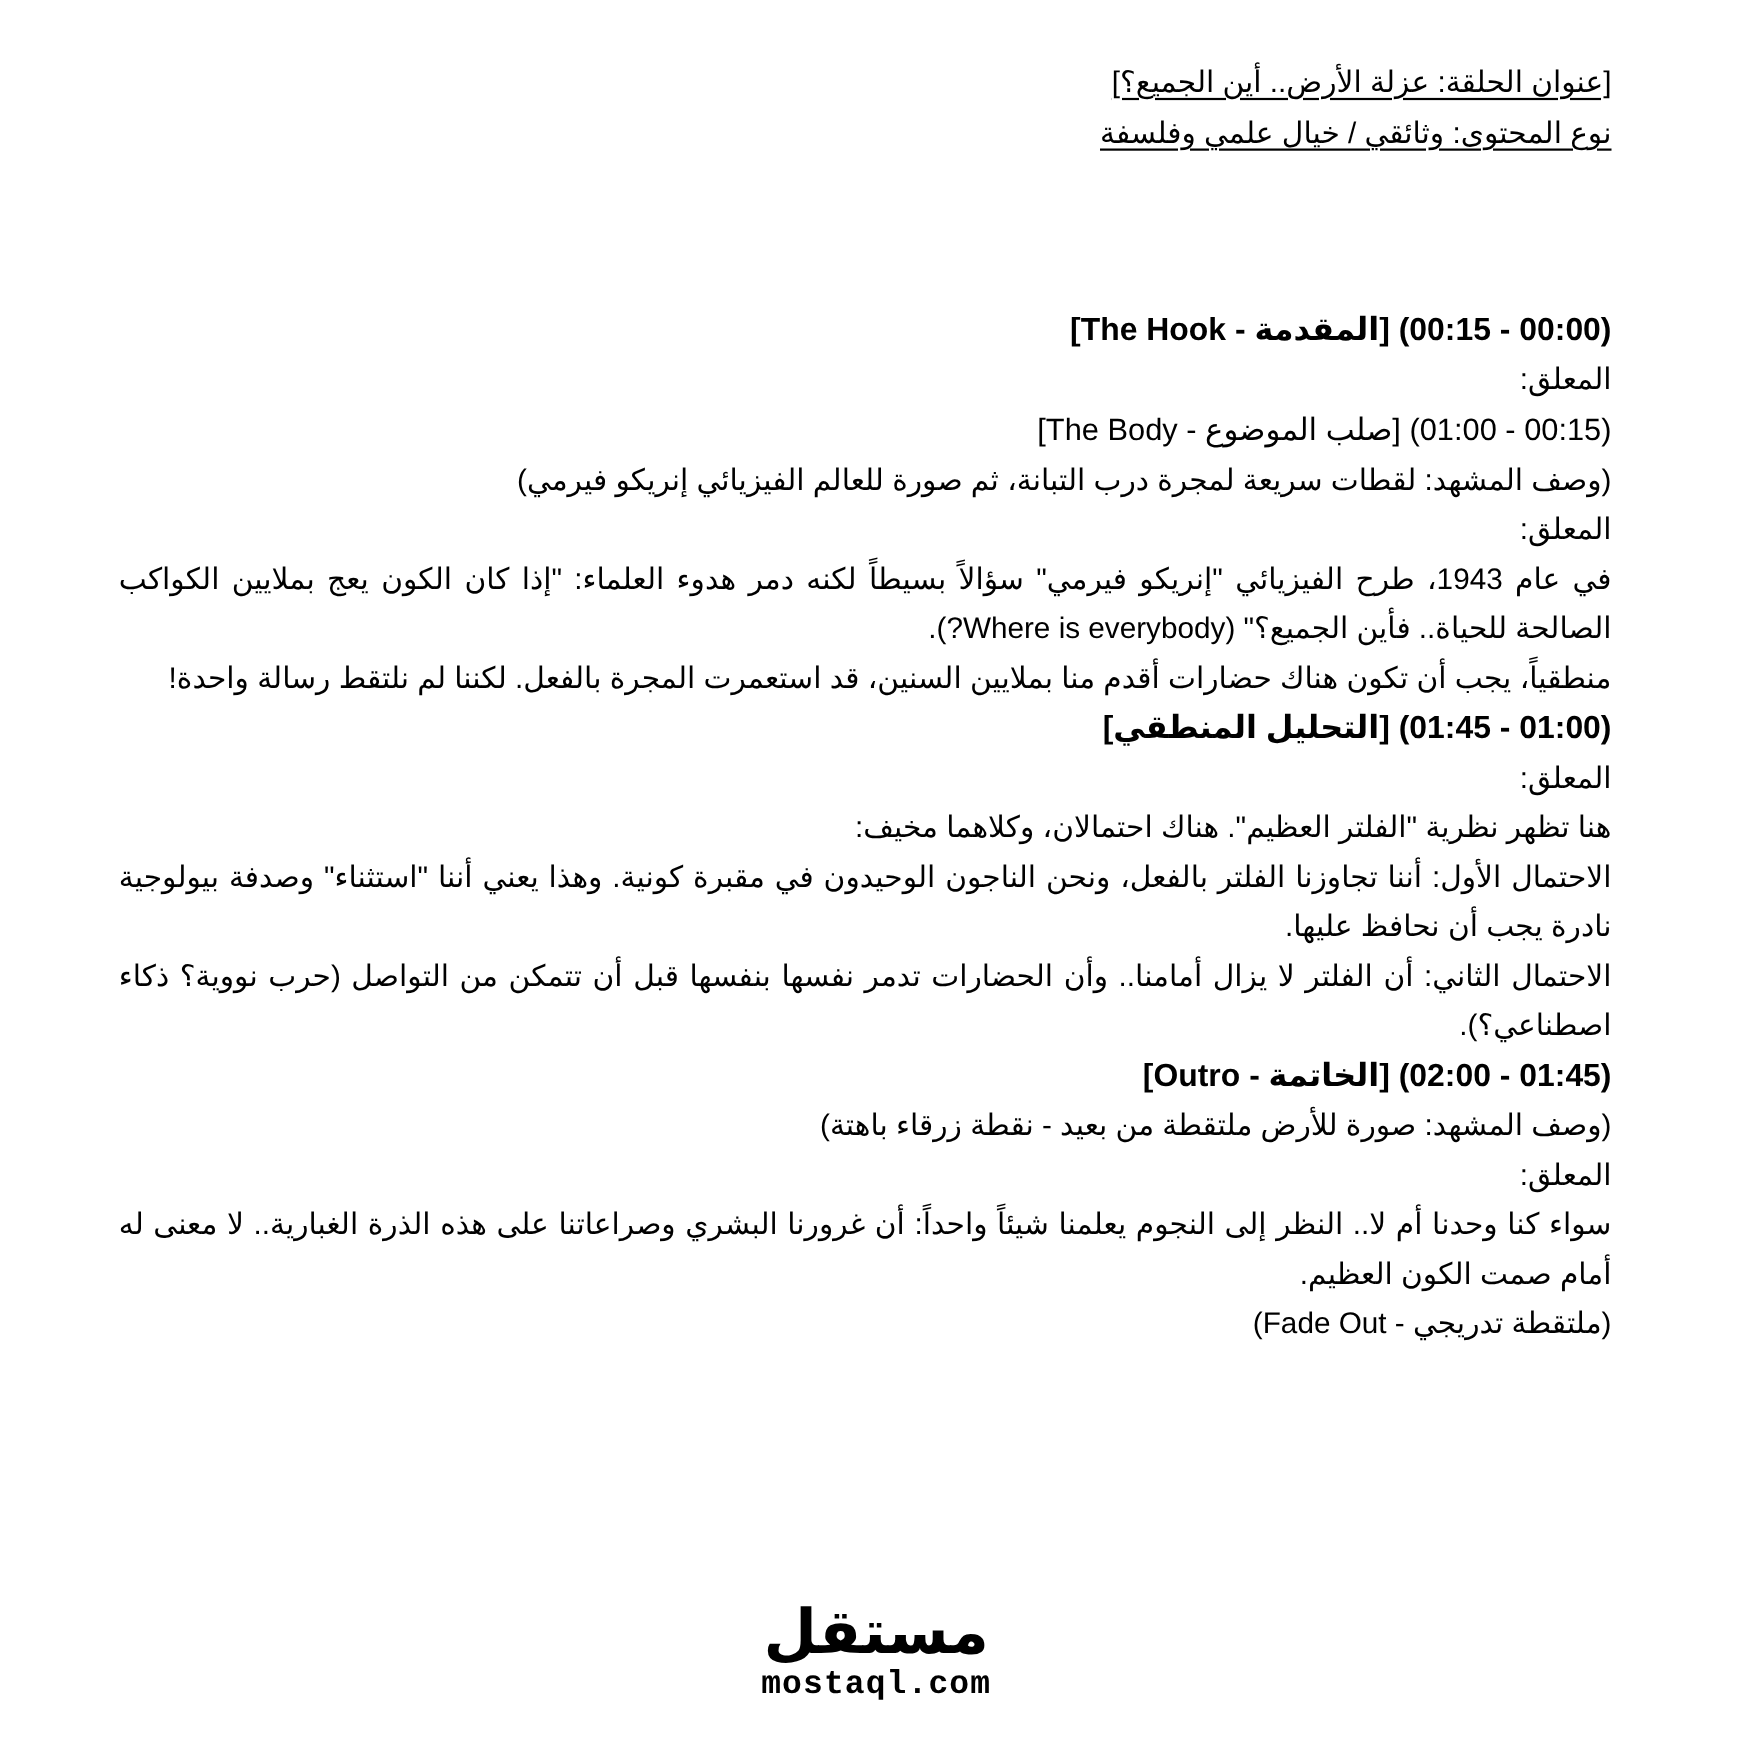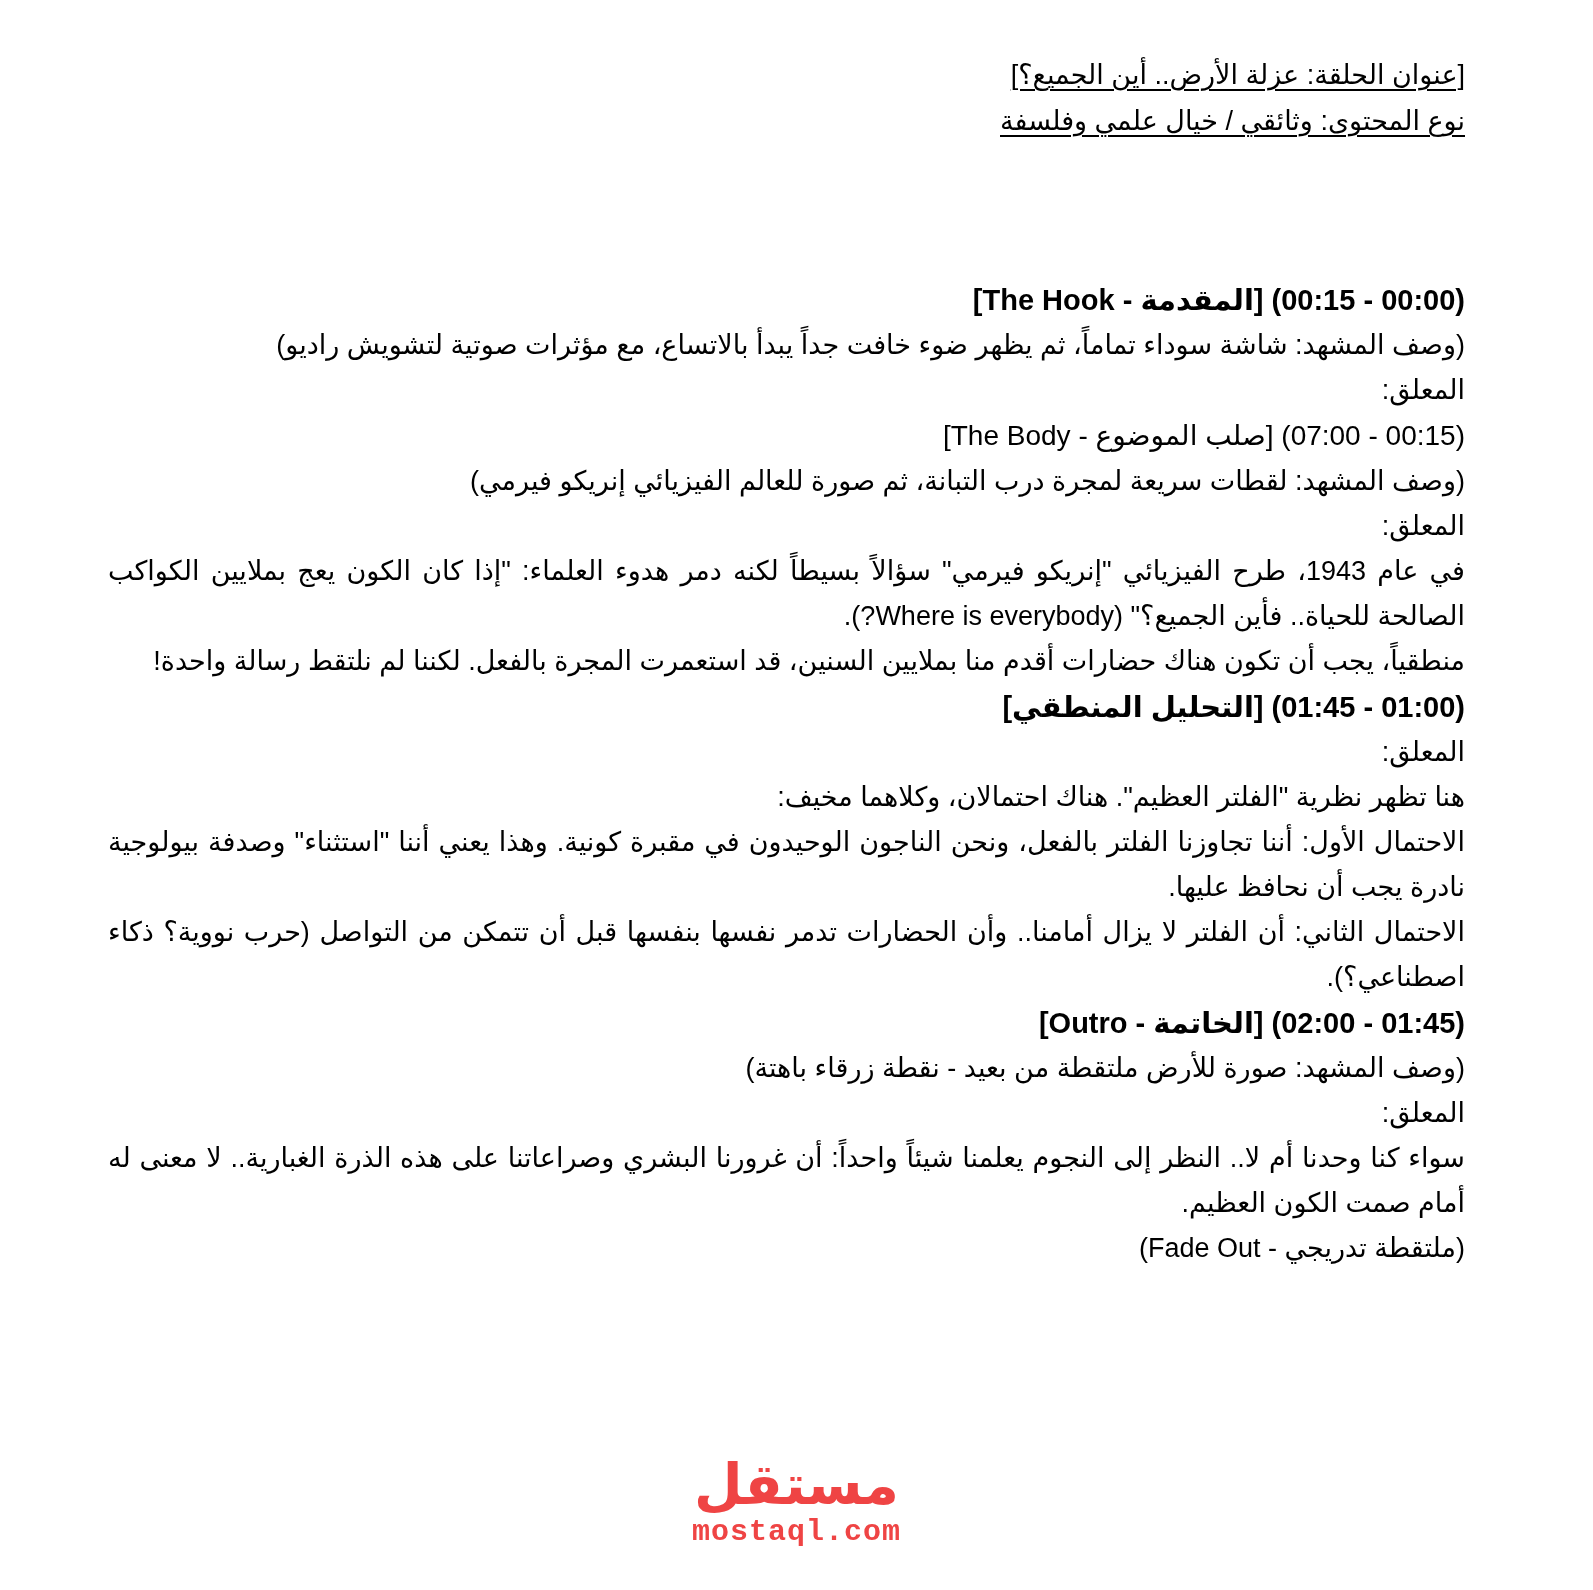--- a/index.html
+++ b/index.html
@@ -60,21 +60,21 @@
     .justify {
       text-align: justify;
       text-align-last: right;
     }
     .watermark {
       position: absolute;
       left: 0;
       width: 1593px;
       top: 1455px;
       text-align: center;
-      color: #ef4444;
+      color: #000000;
       direction: ltr;
       pointer-events: none;
     }
     .wm-logo {
       display: block;
       font-size: 56px;
       font-weight: bold;
       line-height: 60px;
       font-family: "DejaVu Sans", sans-serif;
     }
@@ -94,26 +94,25 @@
 
   <div class="meta">
     <span class="meta-line">[عنوان الحلقة: عزلة الأرض.. أين الجميع؟]</span>
     <span class="meta-line">نوع المحتوى: وثائقي / خيال علمي وفلسفة</span>
   </div>
 
   <div class="script">
 
     <section>
       <div class="heading">(00:00 - 00:15) [المقدمة - The Hook]</div>
-      <span class="line">(وصف المشهد: شاشة سوداء تماماً، ثم يظهر ضوء خافت جداً يبدأ بالاتساع، مع مؤثرات صوتية لتشويش راديو)</span>
       <span class="line">المعلق:</span>
     </section>
 
     <section>
-      <div class="heading plain">(00:15 - 07:00) [صلب الموضوع - The Body]</div>
+      <div class="heading plain">(00:15 - 01:00) [صلب الموضوع - The Body]</div>
       <span class="line">(وصف المشهد: لقطات سريعة لمجرة درب التبانة، ثم صورة للعالم الفيزيائي إنريكو فيرمي)</span>
       <span class="line">المعلق:</span>
       <span class="line justify">في عام 1943، طرح الفيزيائي "إنريكو فيرمي" سؤالاً بسيطاً لكنه دمر هدوء العلماء: "إذا كان الكون يعج بملايين الكواكب الصالحة للحياة.. فأين الجميع؟" (Where is everybody?).</span>
       <span class="line">منطقياً، يجب أن تكون هناك حضارات أقدم منا بملايين السنين، قد استعمرت المجرة بالفعل. لكننا لم نلتقط رسالة واحدة!</span>
     </section>
 
     <section>
       <div class="heading">(01:00 - 01:45) [التحليل المنطقي]</div>
       <span class="line">المعلق:</span>
       <span class="line">هنا تظهر نظرية "الفلتر العظيم". هناك احتمالان، وكلاهما مخيف:</span>

